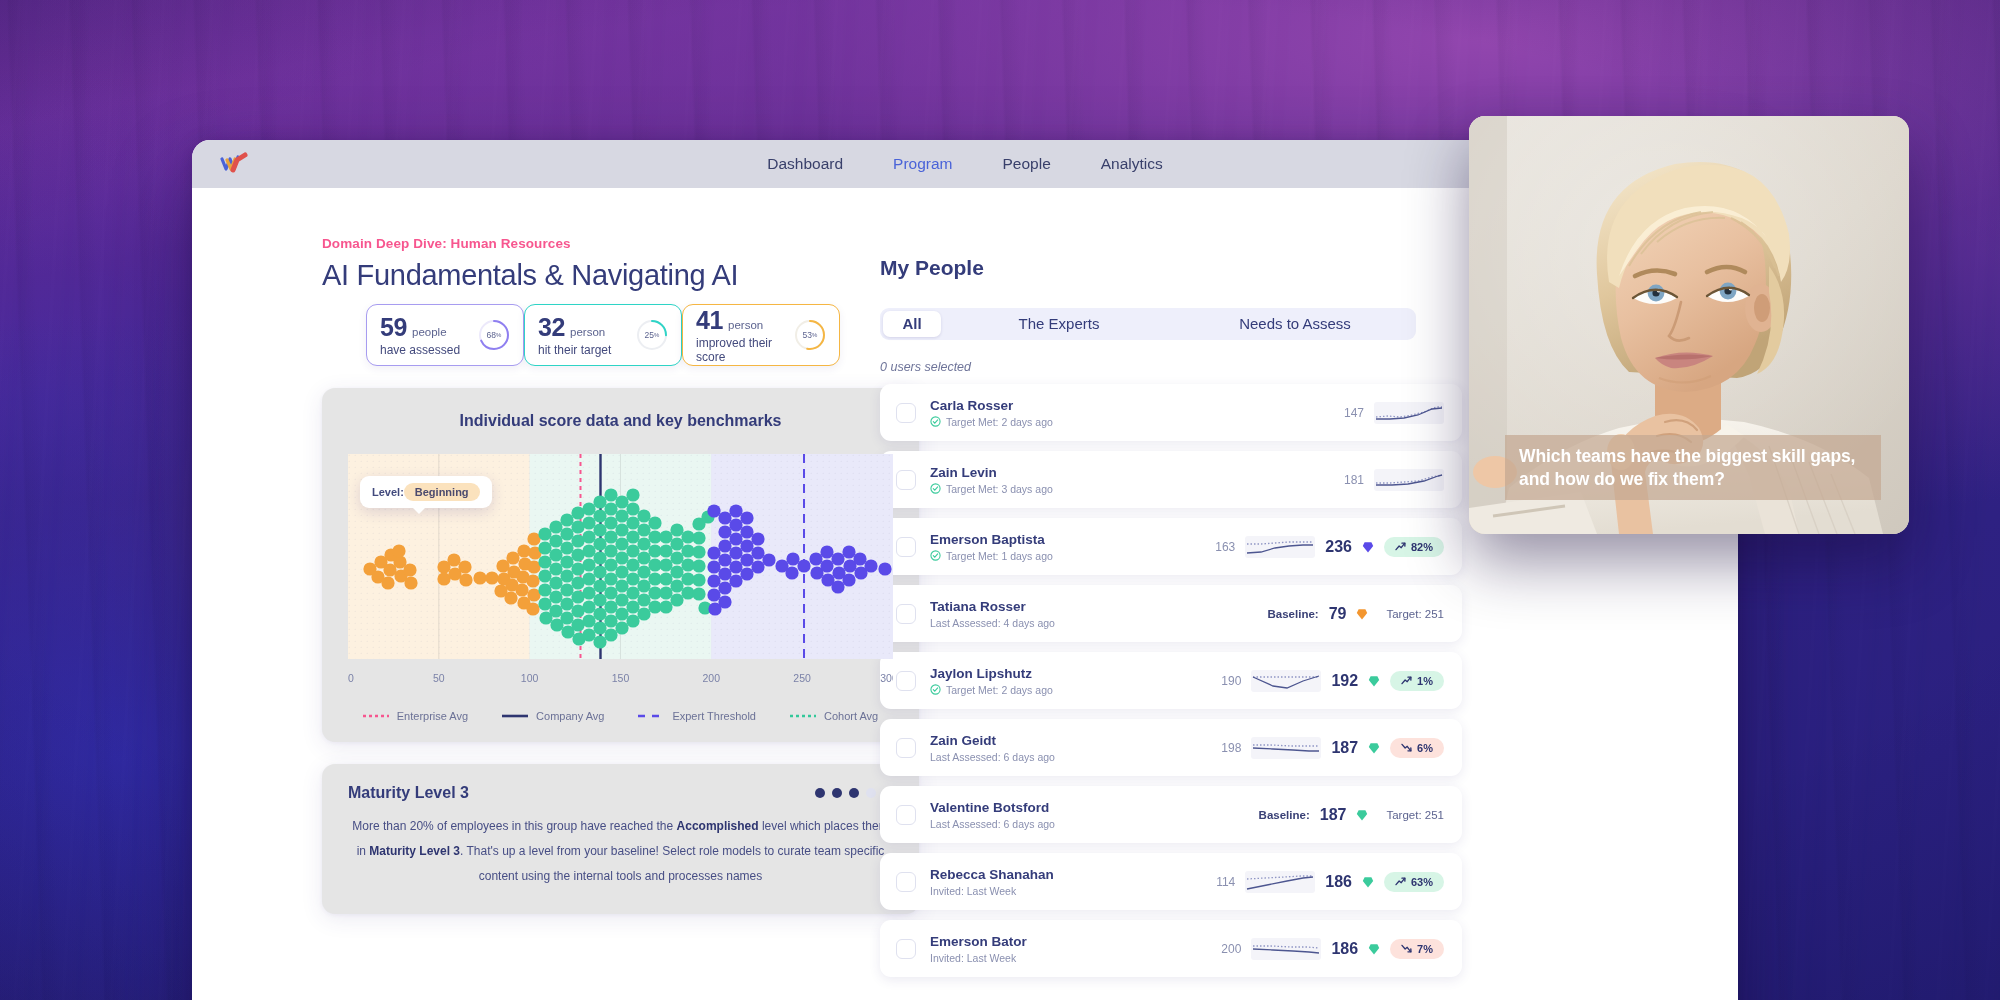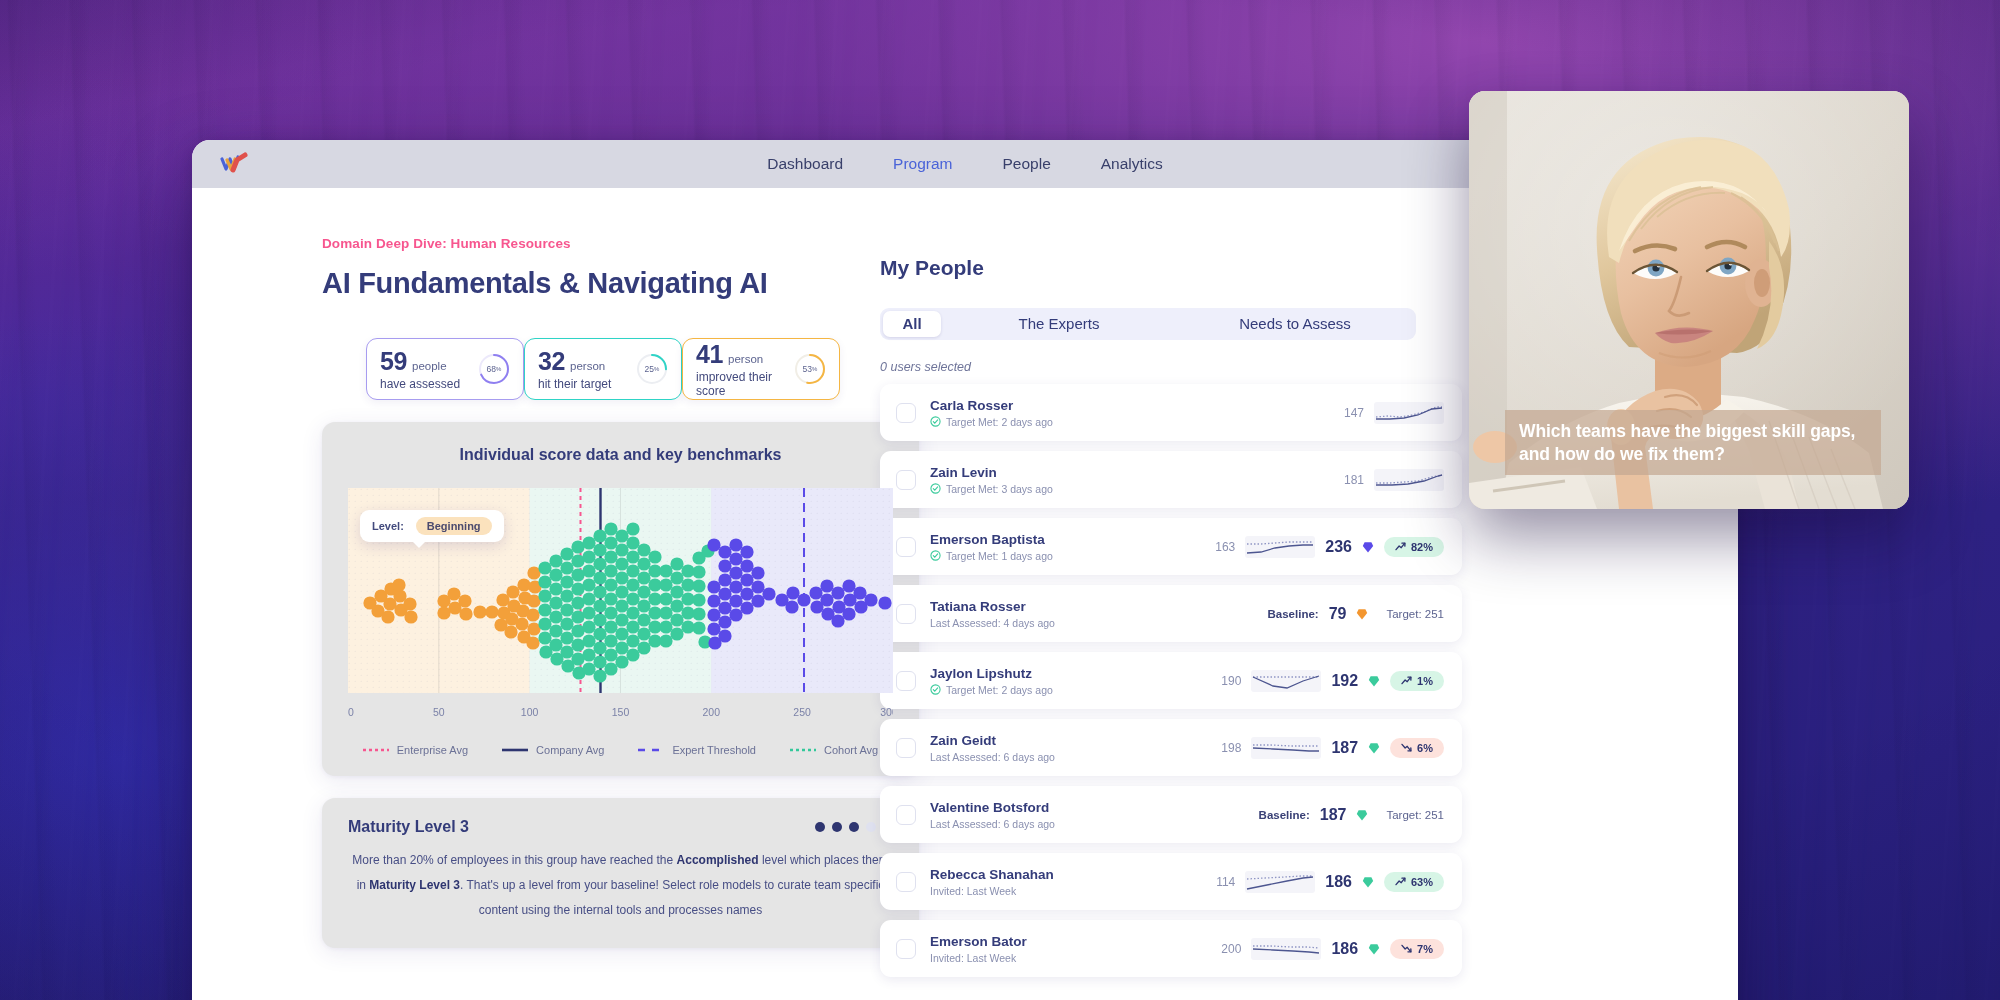--- a/index.html
+++ b/index.html
@@ -96,23 +96,23 @@
     height: calc(100% - 48px);
     background: #fff;
   }
 
   
   #left-col {
     width: 648px; flex: none;
     padding: 48px 0 0 130px;
   }
   .eyebrow { color: #f7568f; font-size: 13.5px; font-weight: 700; letter-spacing: .1px; }
-  .page-title { color: #343c7a; font-size: 29px; font-weight: 700; margin-top: 16px; letter-spacing: -.3px; }
-
-  .stat-row { display: flex; margin-top: 38px; padding-left: 44px; }
+  .page-title { color: #343c7a; font-size: 29px; font-weight: 400; margin-top: 8px; letter-spacing: -.3px; }
+
+  .stat-row { display: flex; margin-top: 12px; padding-left: 44px; }
   .stat-card {
     width: 196px; height: 62px;
     border-radius: 11px;
     border: 1.6px solid #a79cf0;
     background: #fff;
     display: flex; align-items: center;
     padding: 0 13px;
     box-shadow: 0 3px 9px rgba(60,40,130,.07);
   }
   .stat-card.c2 { border-color: #2ed4c6; }
@@ -144,21 +144,21 @@
 
   
   #chart-wrap { margin-top: 24px; position: relative; }
   #chart-svg { display: block; }
   .tick-label { font-size: 10.5px; fill: #7b82a8; }
   #level-tip {
     position: absolute; left: 12px; top: 22px;
     background: #fff; border-radius: 9px;
     box-shadow: 0 4px 14px rgba(60,45,130,.16);
     padding: 7px 12px;
-    display: flex; align-items: center; gap: 12px;
+    display: flex; align-items: center; gap: 0;
     font-size: 11px; color: #424a7d; font-weight: 600;
   }
   #level-tip::after {
     content: ""; position: absolute; left: 52px; bottom: -6px;
     width: 0; height: 0;
     border-left: 7px solid transparent; border-right: 7px solid transparent;
     border-top: 7px solid #fff;
   }
   .tip-pill { background: #fbe2bd; border-radius: 10px; padding: 3px 11px; color: #4b4a6e; font-weight: 700; }
 
@@ -221,21 +221,21 @@
     padding: 4px 11px; display: flex; align-items: center; gap: 5px;
   }
   .badge.up { background: #d7f5e6; color: #2e3570; }
   .badge.down { background: #fde2dc; color: #2e3570; }
   .lbl { font-size: 11.5px; font-weight: 700; color: #3a4176; }
   .lbl-sm { font-size: 11.5px; color: #5d6490; }
 
   
   #video-card {
     position: absolute;
-    left: 1469px; top: 91px;
+    left: 1469px; top: 116px;
     width: 440px; height: 418px;
     border-radius: 16px;
     overflow: hidden;
     box-shadow: 0 28px 62px rgba(22,8,56,.45);
     background: #ddd8cf;
   }
   #video-photo { position: absolute; inset: 0; }
   .cap {
     position: absolute; left: 36px; bottom: 34px; right: 28px;
     background: rgba(196,168,146,.72);

